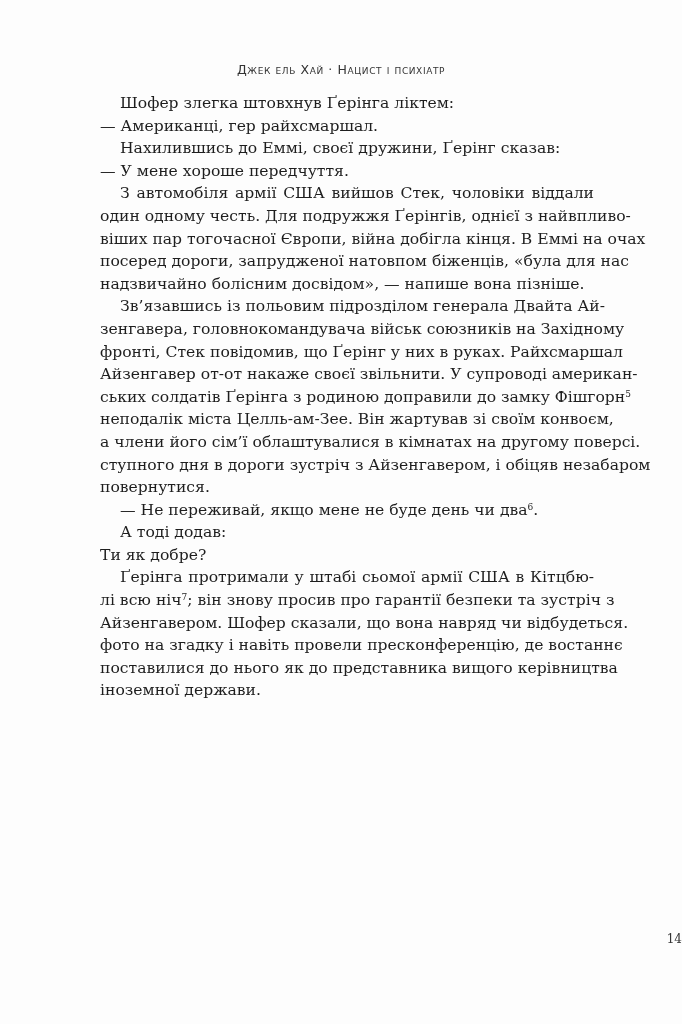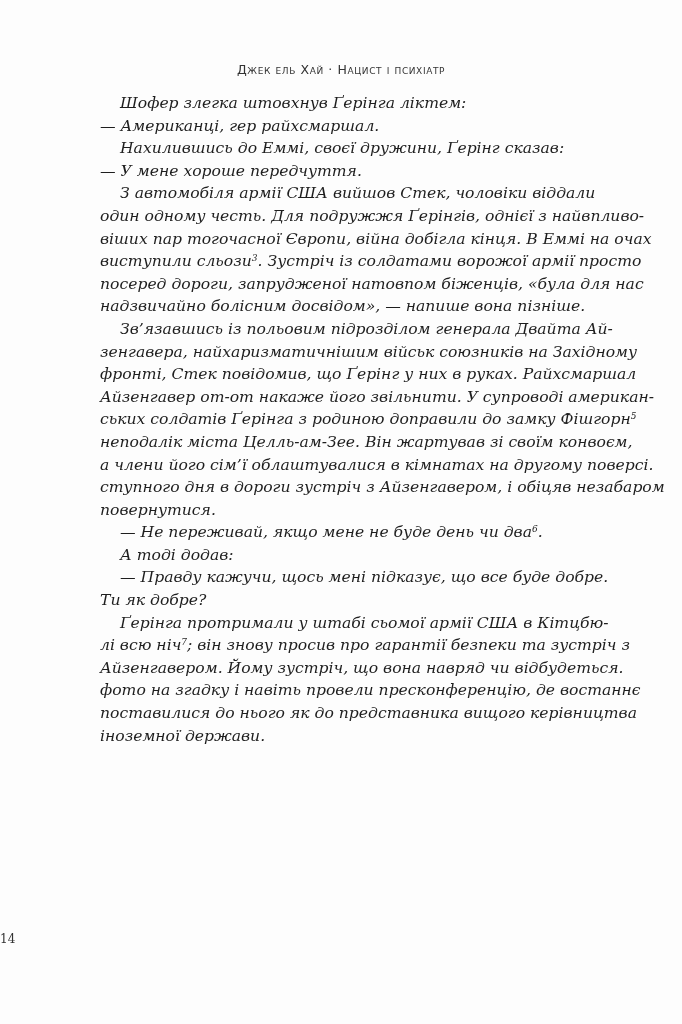--- a/index.html
+++ b/index.html
@@ -34,21 +34,20 @@
     }
     .body-text {
       position: absolute;
       top: 92px;
       left: 100px;
       width: 494px;
       font-family: "DejaVu Serif", serif;
       font-size: 15.6px;
       line-height: 22.6px;
       color: #1e1e1e;
-      font-style: italic;
     }
     .line {
       display: block;
       white-space: nowrap;
       text-align: justify;
       text-align-last: justify;
       height: 22.6px;
     }
     .line.last {
       text-align-last: left;
@@ -59,21 +58,21 @@
     sup.fn {
       font-size: 9px;
       vertical-align: 5px;
       line-height: 0;
     }
     .page-number {
       position: absolute;
       top: 932px;
       left: 0;
       width: 682px;
-      text-align: left;
+      text-align: right;
       font-family: "DejaVu Serif", serif;
       font-size: 12px;
       color: #333333;
     }
   </style>
 </head>
 <body>
 
 <div class="page">
   <div class="running-head">Джек ель Хай · Нацист і психіатр</div>
@@ -88,49 +87,47 @@
       <div>
         <span class="line indent last"><span>Нахилившись до Еммі, своєї дружини, Ґерінг сказав:</span></span>
       </div>
       <div>
         <span class="line last"><span>— У мене хороше передчуття.</span></span>
       </div>
       <div>
         <span class="line indent"><span>З автомобіля армії США вийшов Стек, чоловіки віддали</span></span>
         <span class="line"><span>один одному честь. Для подружжя Ґерінгів, однієї з найвпливо-</span></span>
         <span class="line"><span>віших пар тогочасної Європи, війна добігла кінця. В Еммі на очах</span></span>
-        <span class="line"><span>виступили сльози</span><sup class="fn">3</sup><span>. Зустріч із солдатами ворожої армії просто</span></span>
         <span class="line"><span>посеред дороги, запрудженої натовпом біженців, «була для нас</span></span>
         <span class="line last"><span>надзвичайно болісним досвідом», — напише вона пізніше.</span></span>
       </div>
       <div>
         <span class="line indent"><span>Зв’язавшись із польовим підрозділом генерала Двайта Ай-</span></span>
-        <span class="line"><span>зенгавера, найхаризматичнішим військ союзників на Західному</span></span>
+        <span class="line"><span>зенгавера, головнокомандувача військ союзників на Західному</span></span>
         <span class="line"><span>фронті, Стек повідомив, що Ґерінг у них в руках. Райхсмаршал</span></span>
-        <span class="line"><span>Айзенгавер от-от накаже його звільнити. У супроводі американ-</span></span>
+        <span class="line"><span>Айзенгавер от-от накаже своєї звільнити. У супроводі американ-</span></span>
         <span class="line"><span>ських солдатів Ґерінга з родиною доправили до замку Фішгорн</span><sup class="fn">5</sup></span>
         <span class="line"><span>неподалік міста Целль-ам-Зее. Він жартував зі своїм конвоєм,</span></span>
         <span class="line"><span>а члени його сім’ї облаштувалися в кімнатах на другому поверсі.</span></span>
         <span class="line"><span>ступного дня в дороги зустріч з Айзенгавером, і обіцяв незабаром</span></span>
         <span class="line last"><span>повернутися.</span></span>
       </div>
       <div>
         <span class="line indent last"><span>— Не переживай, якщо мене не буде день чи два</span><sup class="fn">6</sup><span>.</span></span>
       </div>
       <div>
         <span class="line indent last"><span>А тоді додав:</span></span>
       </div>
       <div>
-        <span class="line indent"><span>— Правду кажучи, щось мені підказує, що все буде добре.</span></span>
         <span class="line last"><span>Ти як добре?</span></span>
       </div>
       <div>
         <span class="line indent"><span>Ґерінга протримали у штабі сьомої армії США в Кітцбю-</span></span>
         <span class="line"><span>лі всю ніч</span><sup class="fn">7</sup><span>; він знову просив про гарантії безпеки та зустріч з</span></span>
-        <span class="line"><span>Айзенгавером. Йому зустріч, що вона навряд чи відбудеться.</span></span>
+        <span class="line"><span>Айзенгавером. Шофер сказали, що вона навряд чи відбудеться.</span></span>
         <span class="line"><span>фото на згадку і навіть провели пресконференцію, де востаннє</span></span>
         <span class="line"><span>поставилися до нього як до представника вищого керівництва</span></span>
         <span class="line last"><span>іноземної держави.</span></span>
       </div>
     </div>
 
   <div class="page-number">14</div>
 </div>
 
 </body></html>

